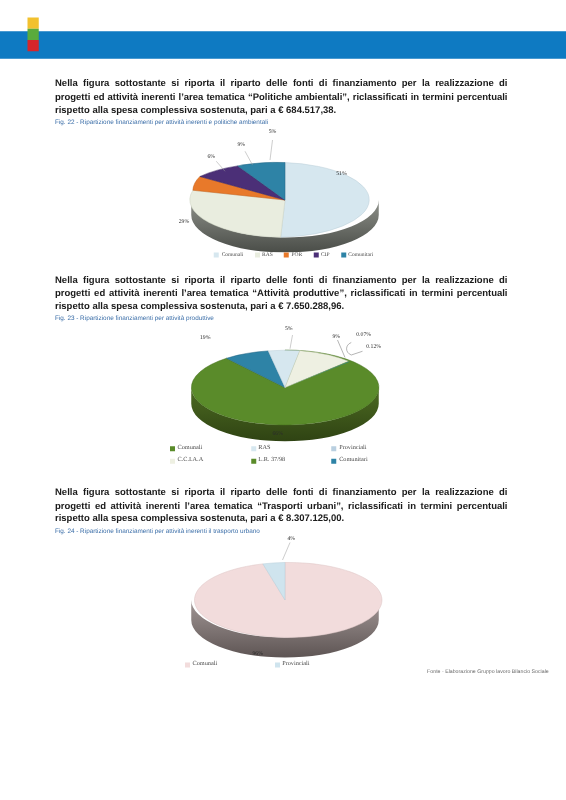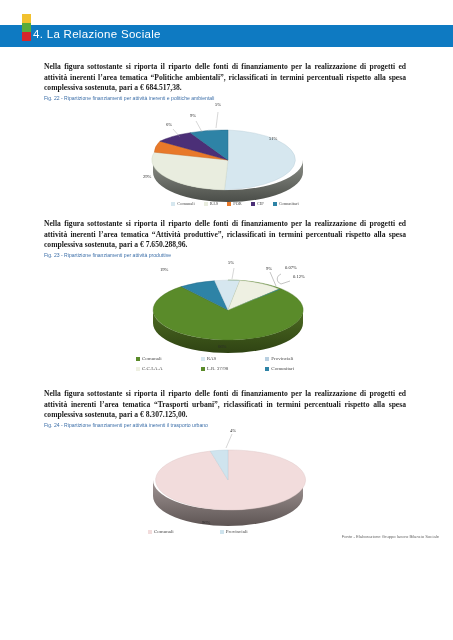--- a/index.html
+++ b/index.html
@@ -37,21 +37,21 @@
   .logo .sq.y{top:11px;background:#f2c12e;}
   .logo .sq.g{top:20px;background:#5aab3c;}
   .logo .sq.r{top:29px;background:#d6262b;}
 
   
   .para{
     position:absolute;left:44px;width:362px;
     font-size:7.6px;line-height:10.6px;
     color:#1a1a1a;font-weight:bold;
     text-align:justify;
-    font-family:Liberation Serif, serif;
+    font-family:Liberation Sans, sans-serif;
   }
   .figcap{
     position:absolute;left:44px;width:380px;
     font-size:5.1px;color:#3b6ea8;
     font-family:"Liberation Sans", sans-serif;
   }
   .source-note{
     position:absolute;right:14px;top:534px;
     font-size:4.2px;color:#6b6b6b;
     font-family:"Liberation Sans", sans-serif;
@@ -99,21 +99,20 @@
 
   <div class="header-band"></div>
 
   <div class="logo">
     <div class="dot"></div>
     <div class="sq y"></div>
     <div class="sq g"></div>
     <div class="sq r"></div>
   </div>
 
-  <div class="header-title">4. La Relazione Sociale</div>
 
   <div class="para" style="top:62px;">Nella figura sottostante si riporta il riparto delle fonti di finanziamento per la realizzazione di progetti ed attività inerenti l’area tematica “Politiche ambientali”, riclassificati in termini percentuali rispetto alla spesa complessiva sostenuta, pari a € 684.517,38.</div>
   <div class="figcap" style="top:95px;">Fig. 22 - Ripartizione finanziamenti per attività inerenti e politiche ambientali</div>
 
   <div class="chart" style="left:118px;top:102px;width:225px;height:115px;">
 
     
     <div class="pct" style="left:97px;top:0px;">5%</div>
     <div class="pct" style="left:72px;top:11px;">9%</div>
     <div class="pct" style="left:48px;top:20px;">6%</div>

